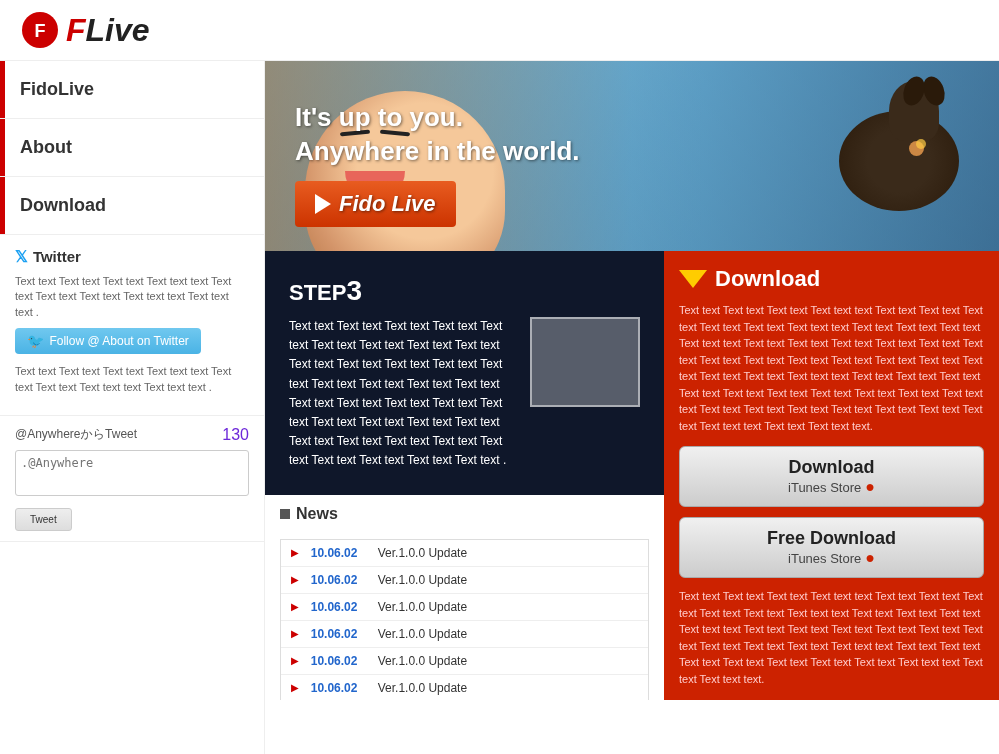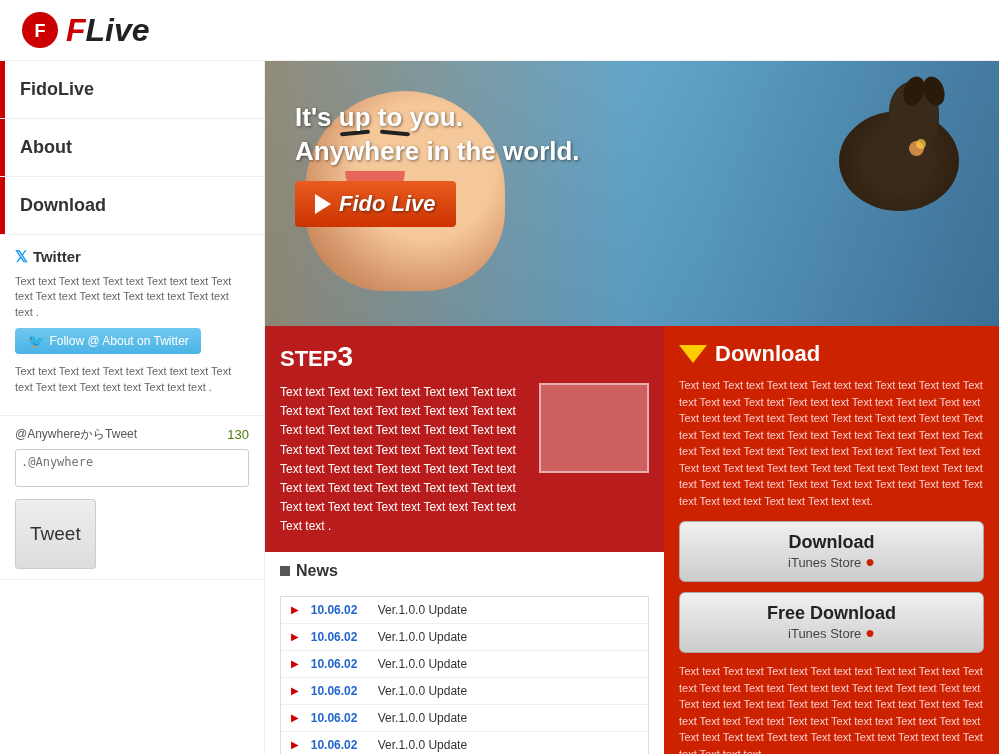--- a/index.html
+++ b/index.html
@@ -114,54 +114,54 @@
       align-items: center;
       justify-content: space-between;
       margin-bottom: 6px;
       gap: 9px;
     }
     .tweet-label {
       font-size: 12px;
       color: #555;
     }
     .tweet-count {
-      font-size: 13px;
-      color: #4d7c0f;
+      font-size: 16px;
+      color: #6d28d9;
     }
     .tweet-input {
       width: 100%;
-      height: 38px;
+      height: 46px;
       border: 1px solid #ccc;
       border-radius: 3px;
       padding: 5px;
       font-size: 12px;
       resize: none;
       margin-bottom: 8px;
       color: #666;
     }
     .tweet-btn {
       background: linear-gradient(to bottom, #eee, #ddd);
       border: 1px solid #ccc;
       border-radius: 3px;
-      padding: 23px 14px;
-      font-size: 19px;
+      padding: 5px 14px;
+      font-size: 10px;
       cursor: pointer;
       color: #333;
     }
 
     
     #content {
       flex: 1;
       overflow: hidden;
     }
 
     
     #hero {
       width: 100%;
-      height: 265px;
+      height: 190px;
       background: linear-gradient(135deg, #87ceeb 0%, #5ba3c9 50%, #3d7a9e 100%);
       position: relative;
       overflow: hidden;
     }
     .hero-text {
       position: absolute;
       top: 40px;
       left: 30px;
       color: #fff;
       text-shadow: 1px 1px 3px rgba(0,0,0,0.5);
@@ -209,22 +209,22 @@
     }
 
     
     #left-col {
       flex: 1;
       overflow: hidden;
     }
 
     
     #step-section {
-      background: #b91c1c;
-      padding: 15px;
+      background: #0f172a;
+      padding: 24px;
       min-height: 165px;
     }
     .step-header {
       font-size: 22px;
       font-weight: bold;
       color: #fff;
       margin-bottom: 10px;
     }
     .step-num { font-size: 28px; }
     .step-content {

